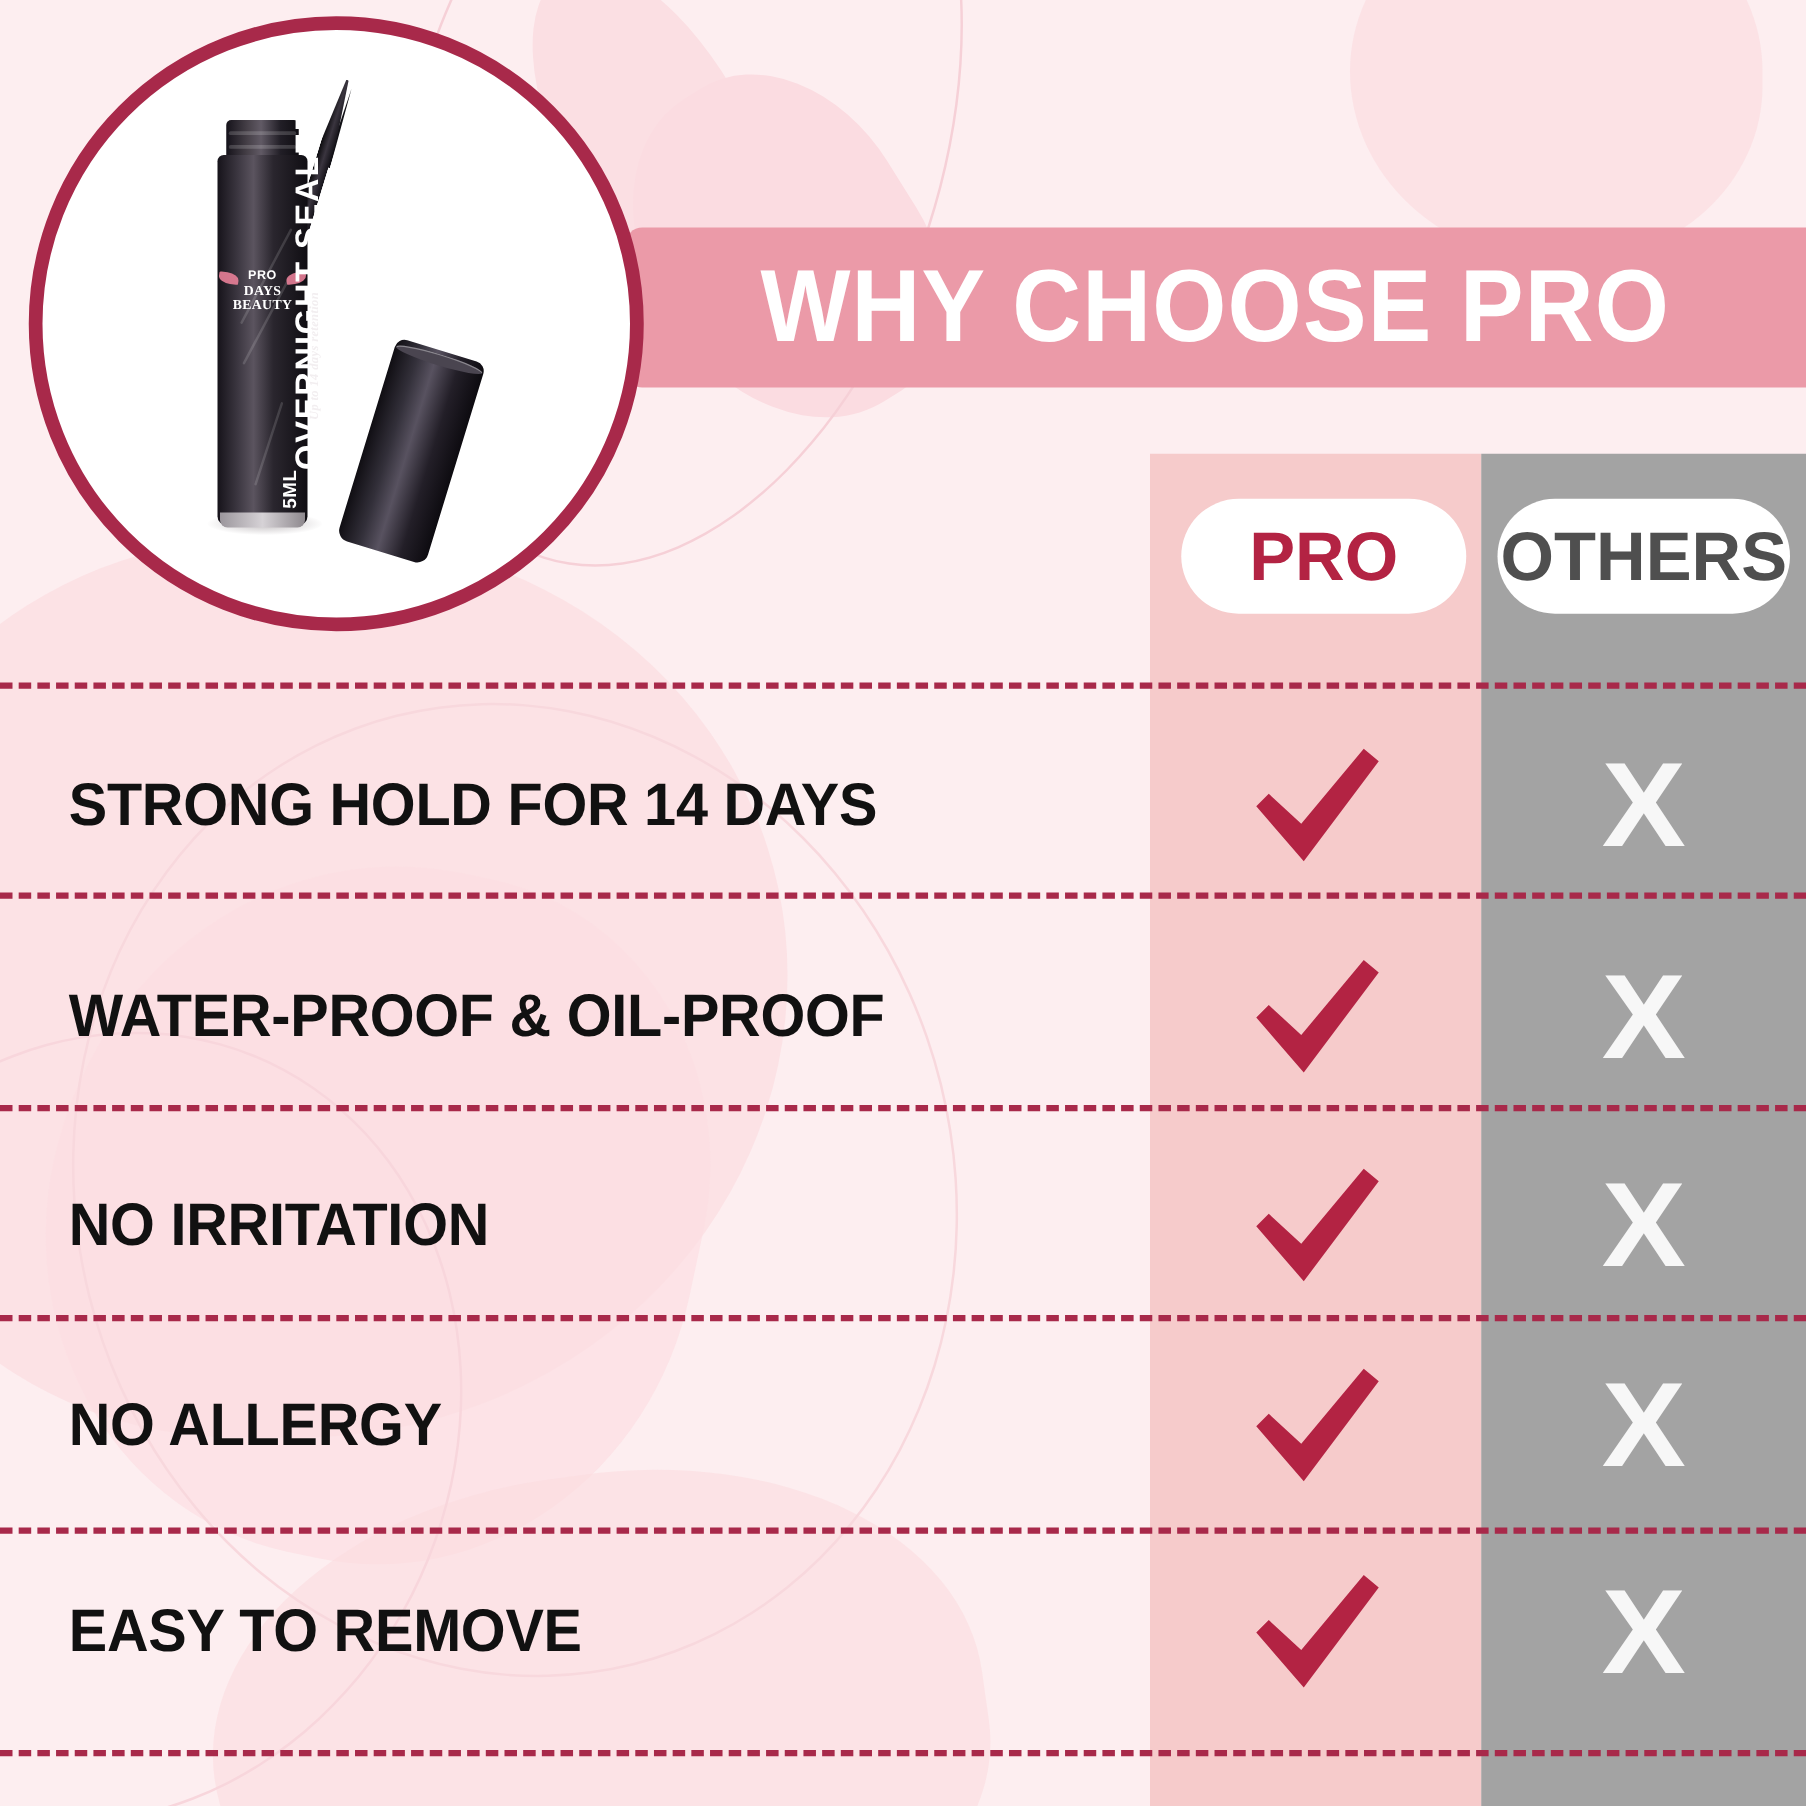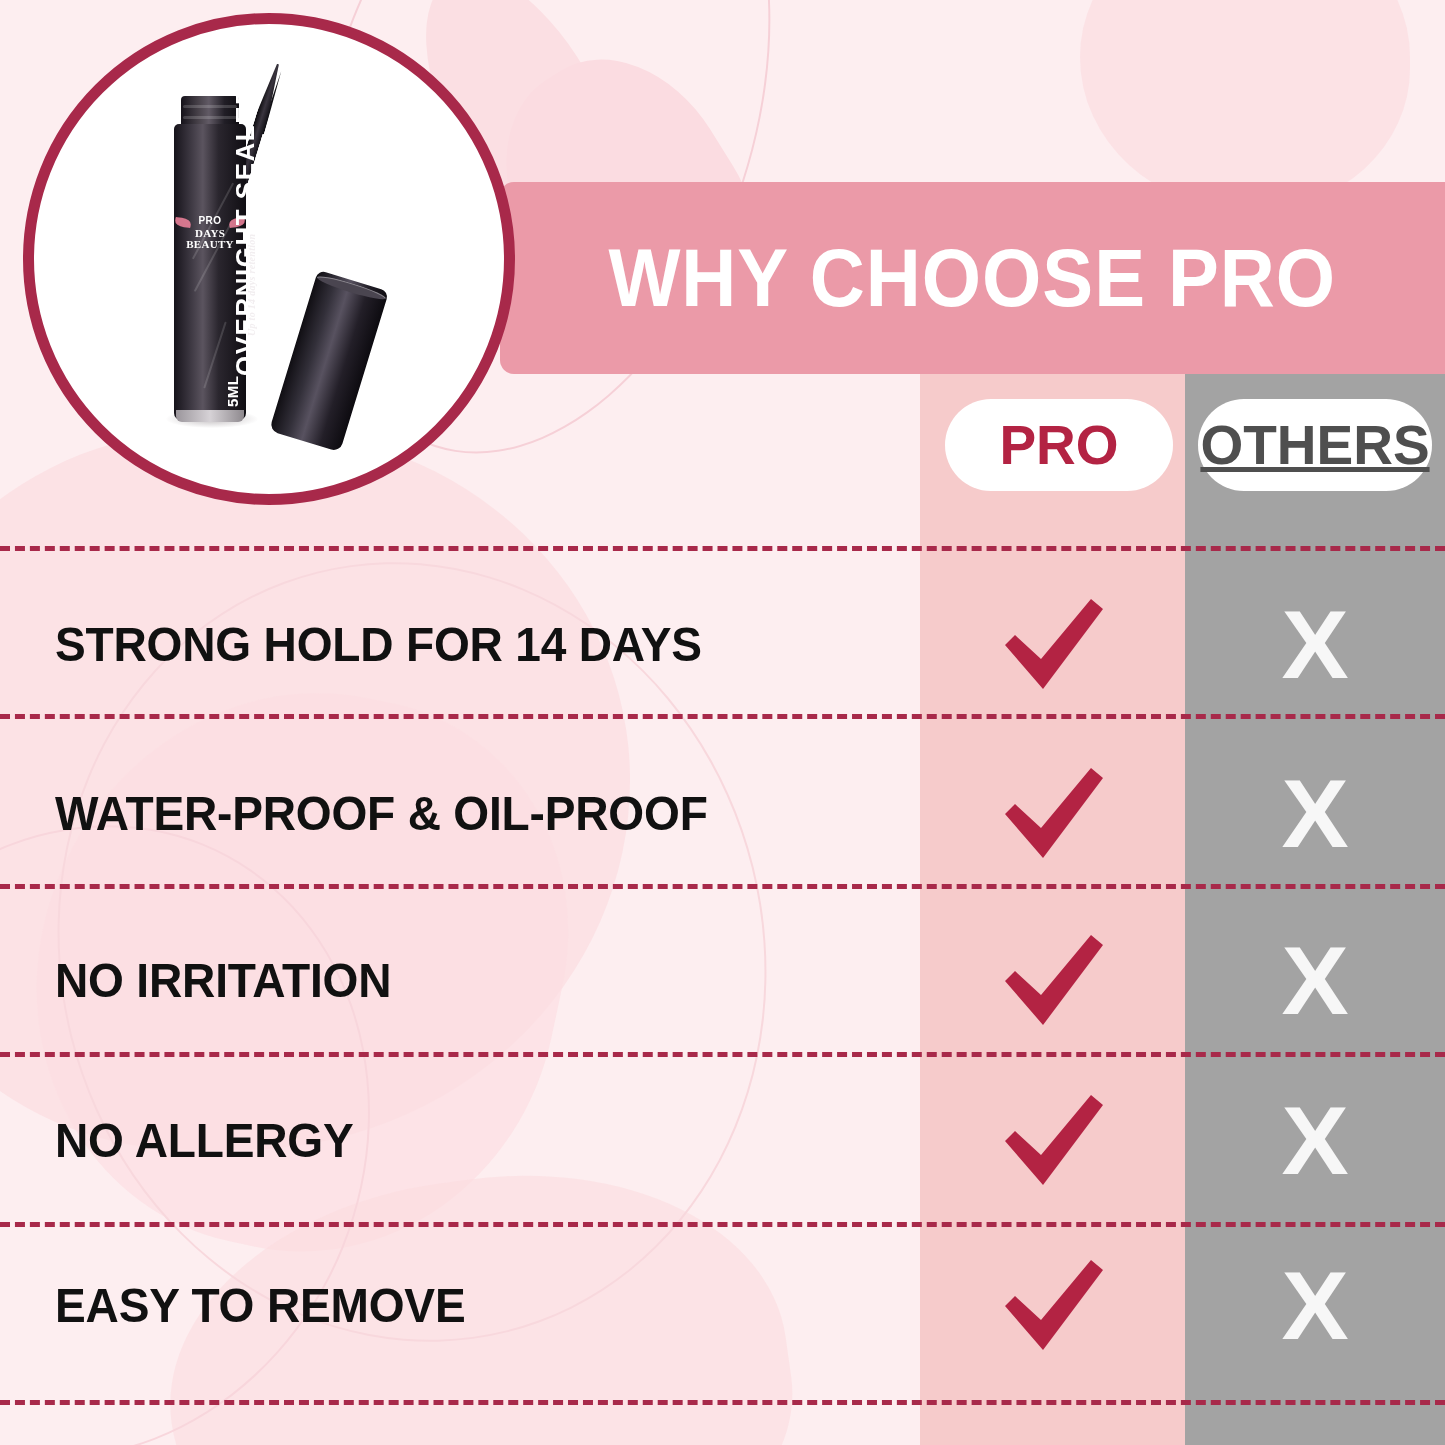--- a/index.html
+++ b/index.html
@@ -89,21 +89,21 @@
   }
   .col-pro   { left: 920px;  width: 265px; background: #f6cbcb; }
   .col-other { left: 1185px; width: 260px; background: #a3a3a3; }
 
   
   .banner {
     position: absolute;
     left: 500px;
     top: 182px;
     width: 945px;
-    height: 192px;
+    height: 128px;
     background: #eb9aa8;
     border-top-left-radius: 14px;
     border-bottom-left-radius: 14px;
     display: flex;
     align-items: center;
     justify-content: center;
   }
   .banner-title {
     color: #ffffff;
     font-size: 82px;
@@ -313,21 +313,21 @@
   }
   .pill-pro   { left: 945px;  width: 228px; }
   .pill-other { left: 1198px; width: 234px; }
   .pill-label {
     font-size: 55px;
     font-weight: bold;
     letter-spacing: 0;
     line-height: 1;
   }
   .pill-pro .pill-label   { color: #b32343; }
-  .pill-other .pill-label { color: #4f4f4f; text-decoration: underline; }
+  .pill-other .pill-label { color: #4f4f4f; }
 
   
   .divider {
     position: absolute;
     left: 0;
     width: 1445px;
     height: 0;
     border-top: 5px dashed #a8294a;
   }
 

